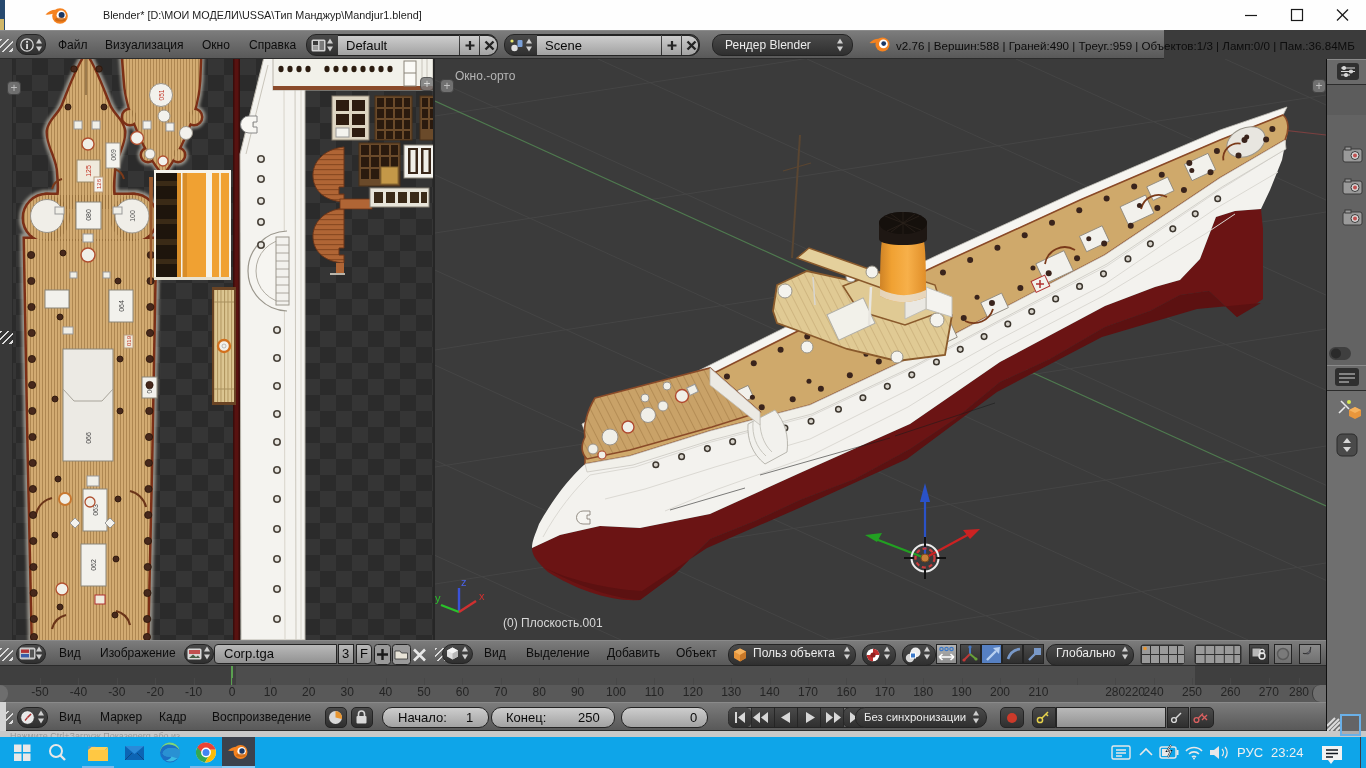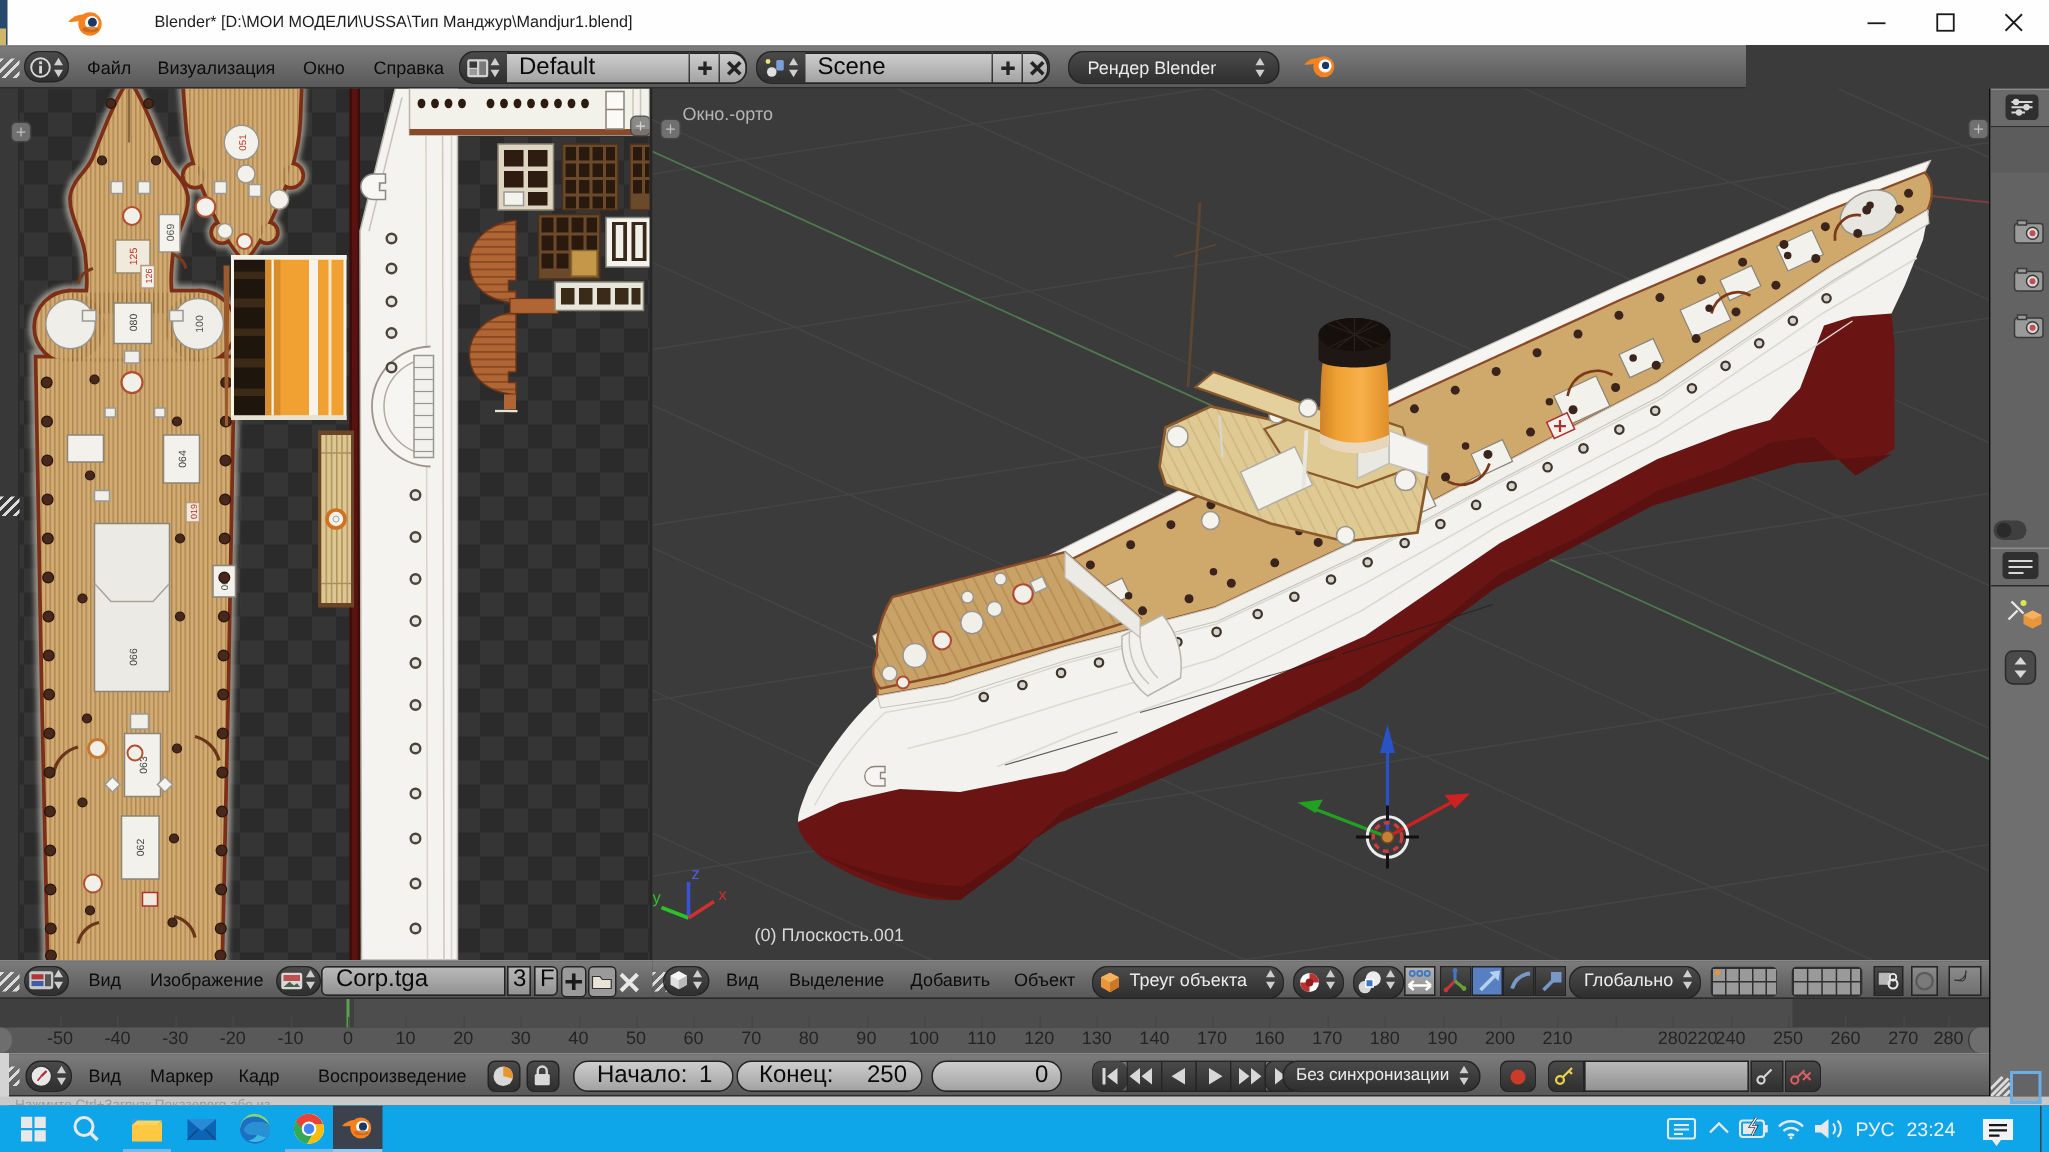--- a/index.html
+++ b/index.html
@@ -6,21 +6,21 @@
   html,body { width:1366px; height:768px; overflow:hidden; background:#3b3b3b; }
   body { font-family:"Liberation Sans", sans-serif; position:relative; }
   .abs { position:absolute; }
   #titlebar { left:0; top:0; width:1366px; height:30px; background:#fefefe; }
   #titletext { left:103px; top:9px; font-size:10.8px; color:#1c1c1c; }
   .hdr { background:linear-gradient(#7c7c7c,#6a6a6a 50%,#595959); border-top:1px solid #8a8a8a; border-bottom:1px solid #2c2c2c; }
   .mtxt { font-size:12px; color:#0c0c0c; position:absolute; top:50%; transform:translateY(-50%); white-space:nowrap; }
   .wtxt { font-size:12px; color:#ececec; position:absolute; top:50%; transform:translateY(-50%); white-space:nowrap; }
   .fld { position:absolute; border-radius:10px; border:1px solid #242424; background:linear-gradient(#cdcdcd,#a2a2a2); }
   .fld.dk { background:linear-gradient(#4a4a4a,#2f2f2f); }
-  .ftxt { font-size:16px; color:#0a0a0a; position:absolute; top:50%; transform:translateY(-50%); white-space:nowrap; }
+  .ftxt { font-size:13px; color:#0a0a0a; position:absolute; top:50%; transform:translateY(-50%); white-space:nowrap; }
   .arr { position:absolute; right:4px; top:50%; transform:translateY(-50%); width:7px; height:13px; }
   .arr:before { content:""; position:absolute; left:0; top:0; border-left:3.5px solid transparent; border-right:3.5px solid transparent; border-bottom:5.5px solid #cfcfcf; }
   .arr:after { content:""; position:absolute; left:0; bottom:0; border-left:3.5px solid transparent; border-right:3.5px solid transparent; border-top:5.5px solid #cfcfcf; }
   #uvarea { left:0; top:59px; width:435px; height:581px; overflow:hidden; border-right:2px solid #262626;
     background:repeating-conic-gradient(#353535 0% 25%, #2b2b2b 0% 50%) 0 0/32px 32px; }
   #vparea { left:435px; top:59px; width:891px; height:581px; background:#3b3b3b; overflow:hidden; }
   #propstrip { left:1326px; top:59px; width:40px; height:672px; background:#6f6f6f; border-left:1px solid #101010; overflow:hidden; }
   .vtext { position:absolute; font-size:12px; color:#b5b5b5; }
   .plus { position:absolute; width:14px; height:14px; background:#7a7a7a; border:1px solid #454545; border-radius:4px; color:#d5d5d5; font-size:12px; line-height:12px; text-align:center; opacity:0.85; }
   #ruler { left:0; top:666px; width:1326px; height:36px; background:#595959; overflow:hidden; }
@@ -104,20 +104,21 @@
 
   <div class="fld dk" style="left:712px;top:3px;width:141px;height:22px;"></div>
   <div class="wtxt" style="left:725px;">Рендер Blender</div>
   <div class="arr" style="left:837px;"></div>
   <svg class="abs" style="left:869px;top:5px" width="23" height="17" viewBox="0 0 23 17">
     <path d="M0.5 7 Q5.5 1.5 12 3 L8.5 6.2 Q3.5 7.5 0.5 7z" fill="#f5821f"></path>
     <circle cx="13.5" cy="8.5" r="7" fill="#f5821f"></circle>
     <circle cx="14.4" cy="7.9" r="4.4" fill="#ffffff"></circle>
     <circle cx="14.7" cy="7.6" r="2.4" fill="#1b3764"></circle>
   </svg>
+  <div class="mtxt" style="left:896px;font-size:11.6px;">v2.76 | Вершин:588 | Граней:490 | Треуг.:959 | Объектов:1/3 | Ламп:0/0 | Пам.:36.84МБ</div>
 </div>
 
 <div class="abs" id="uvarea">
   <div class="abs" style="left:0;top:0;width:13px;height:581px;background:#383838;border-right:1px solid #2a2a2a;"></div>
   <div class="abs" style="left:0;top:272px;width:13px;height:13px;background:repeating-linear-gradient(135deg,#dcdcdc 0 2px,rgba(0,0,0,0) 2px 5px);"></div>
   <svg class="abs" style="left:0;top:0" width="435" height="581" viewBox="0 0 435 581">
     <defs>
       <pattern id="plankV" width="3" height="8" patternUnits="userSpaceOnUse">
         <rect x="0" width="1" height="8" fill="rgba(125,85,35,0.42)"></rect>
       </pattern>
@@ -844,21 +845,21 @@
   <div class="mtxt" style="left:49px;">Вид</div>
   <div class="mtxt" style="left:91px;">Выделение</div>
   <div class="mtxt" style="left:172px;">Добавить</div>
   <div class="mtxt" style="left:241px;">Объект</div>
   <div class="fld dk" style="left:293px;top:3px;width:128px;height:22px;"></div>
   <svg class="abs" style="left:298px;top:7px" width="14" height="14" viewBox="0 0 14 14">
     <path d="M7 0.5 L13 3.5 V10 L7 13.5 L1 10 V3.5 Z" fill="#e8963c"></path>
     <path d="M7 0.5 L13 3.5 L7 7 L1 3.5 Z" fill="#f5b25e"></path>
     <path d="M7 7 L13 3.5 V10 L7 13.5 Z" fill="#c87828"></path>
   </svg>
-  <div class="wtxt" style="left:318px;">Треуг объекта</div>
+  <div class="wtxt" style="left:318px;">Польз объекта</div>
   <div class="arr" style="left:409px;"></div>
 
   <div class="fld dk" style="left:427px;top:3px;width:34px;height:22px;"></div>
   <svg class="abs" style="left:431px;top:7px" width="14" height="14" viewBox="0 0 14 14">
     <circle cx="7" cy="7" r="6.3" fill="#fff"></circle>
     <path d="M7 0.7 A6.3 6.3 0 0 1 13.3 7 L7 7 Z" fill="#c03030"></path>
     <path d="M7 13.3 A6.3 6.3 0 0 1 0.7 7 L7 7 Z" fill="#c03030"></path>
     <circle cx="7" cy="7" r="2.6" fill="#902020"></circle>
   </svg>
   <div class="arr" style="left:449px;"></div>

